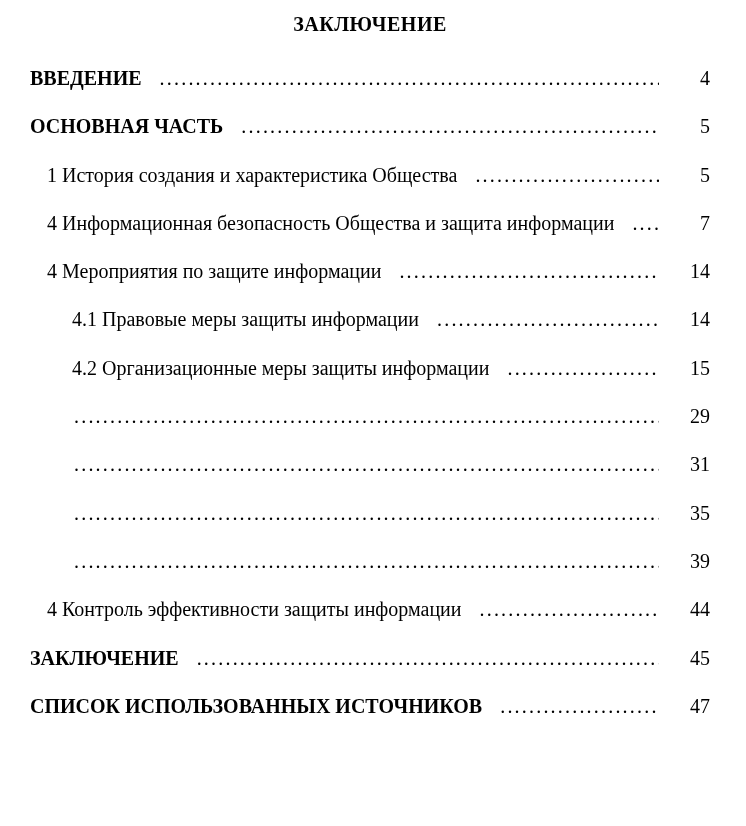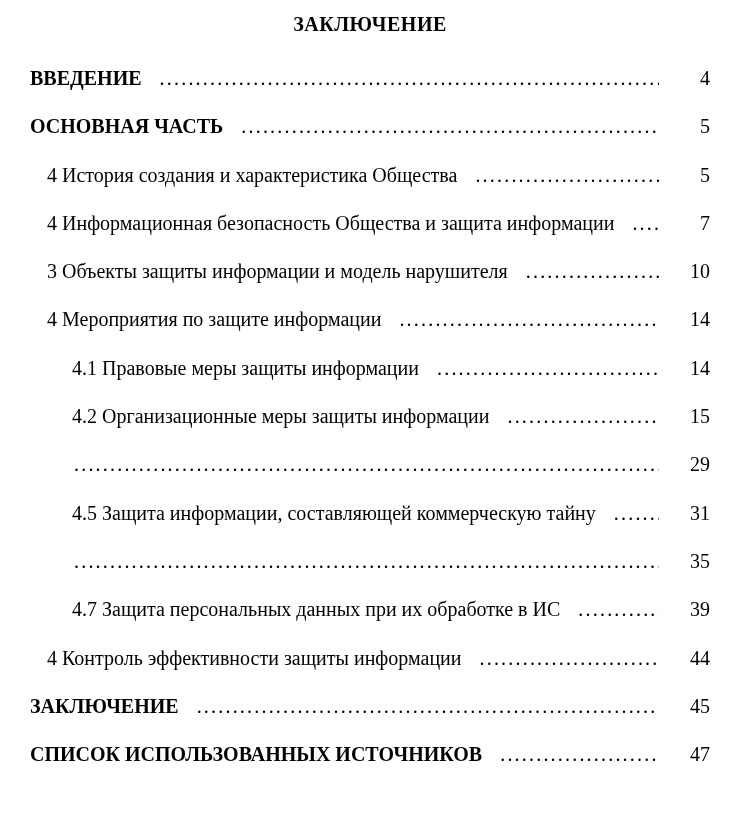--- a/index.html
+++ b/index.html
@@ -75,36 +75,31 @@
       <span class="toc-page">4</span>
     </div>
 
     <div class="toc-row level-0 bold">
       <span class="toc-label">ОСНОВНАЯ ЧАСТЬ</span>
       <span class="toc-dots"></span>
       <span class="toc-page">5</span>
     </div>
 
     <div class="toc-row level-1">
-      <span class="toc-label">4 История создания и характеристика Общества</span>
+      <span class="toc-label">1 История создания и характеристика Общества</span>
       <span class="toc-dots"></span>
       <span class="toc-page">5</span>
     </div>
 
     <div class="toc-row level-1">
       <span class="toc-label">4 Информационная безопасность Общества и защита информации</span>
       <span class="toc-dots"></span>
       <span class="toc-page">7</span>
     </div>
 
-    <div class="toc-row level-1">
-      <span class="toc-label">3 Объекты защиты информации и модель нарушителя</span>
-      <span class="toc-dots"></span>
-      <span class="toc-page">10</span>
-    </div>
 
     <div class="toc-row level-1">
       <span class="toc-label">4 Мероприятия по защите информации</span>
       <span class="toc-dots"></span>
       <span class="toc-page">14</span>
     </div>
 
     <div class="toc-row level-2">
       <span class="toc-label">4.1 Правовые меры защиты информации</span>
       <span class="toc-dots"></span>
@@ -117,32 +112,30 @@
       <span class="toc-page">15</span>
     </div>
 
 
     <div class="toc-row level-2">
       <span class="toc-dots"></span>
       <span class="toc-page">29</span>
     </div>
 
     <div class="toc-row level-2">
-      <span class="toc-label">4.5 Защита информации, составляющей коммерческую тайну</span>
       <span class="toc-dots"></span>
       <span class="toc-page">31</span>
     </div>
 
     <div class="toc-row level-2">
       <span class="toc-dots"></span>
       <span class="toc-page">35</span>
     </div>
 
     <div class="toc-row level-2">
-      <span class="toc-label">4.7 Защита персональных данных при их обработке в ИС</span>
       <span class="toc-dots"></span>
       <span class="toc-page">39</span>
     </div>
 
     <div class="toc-row level-1">
       <span class="toc-label">4 Контроль эффективности защиты информации</span>
       <span class="toc-dots"></span>
       <span class="toc-page">44</span>
     </div>
 

